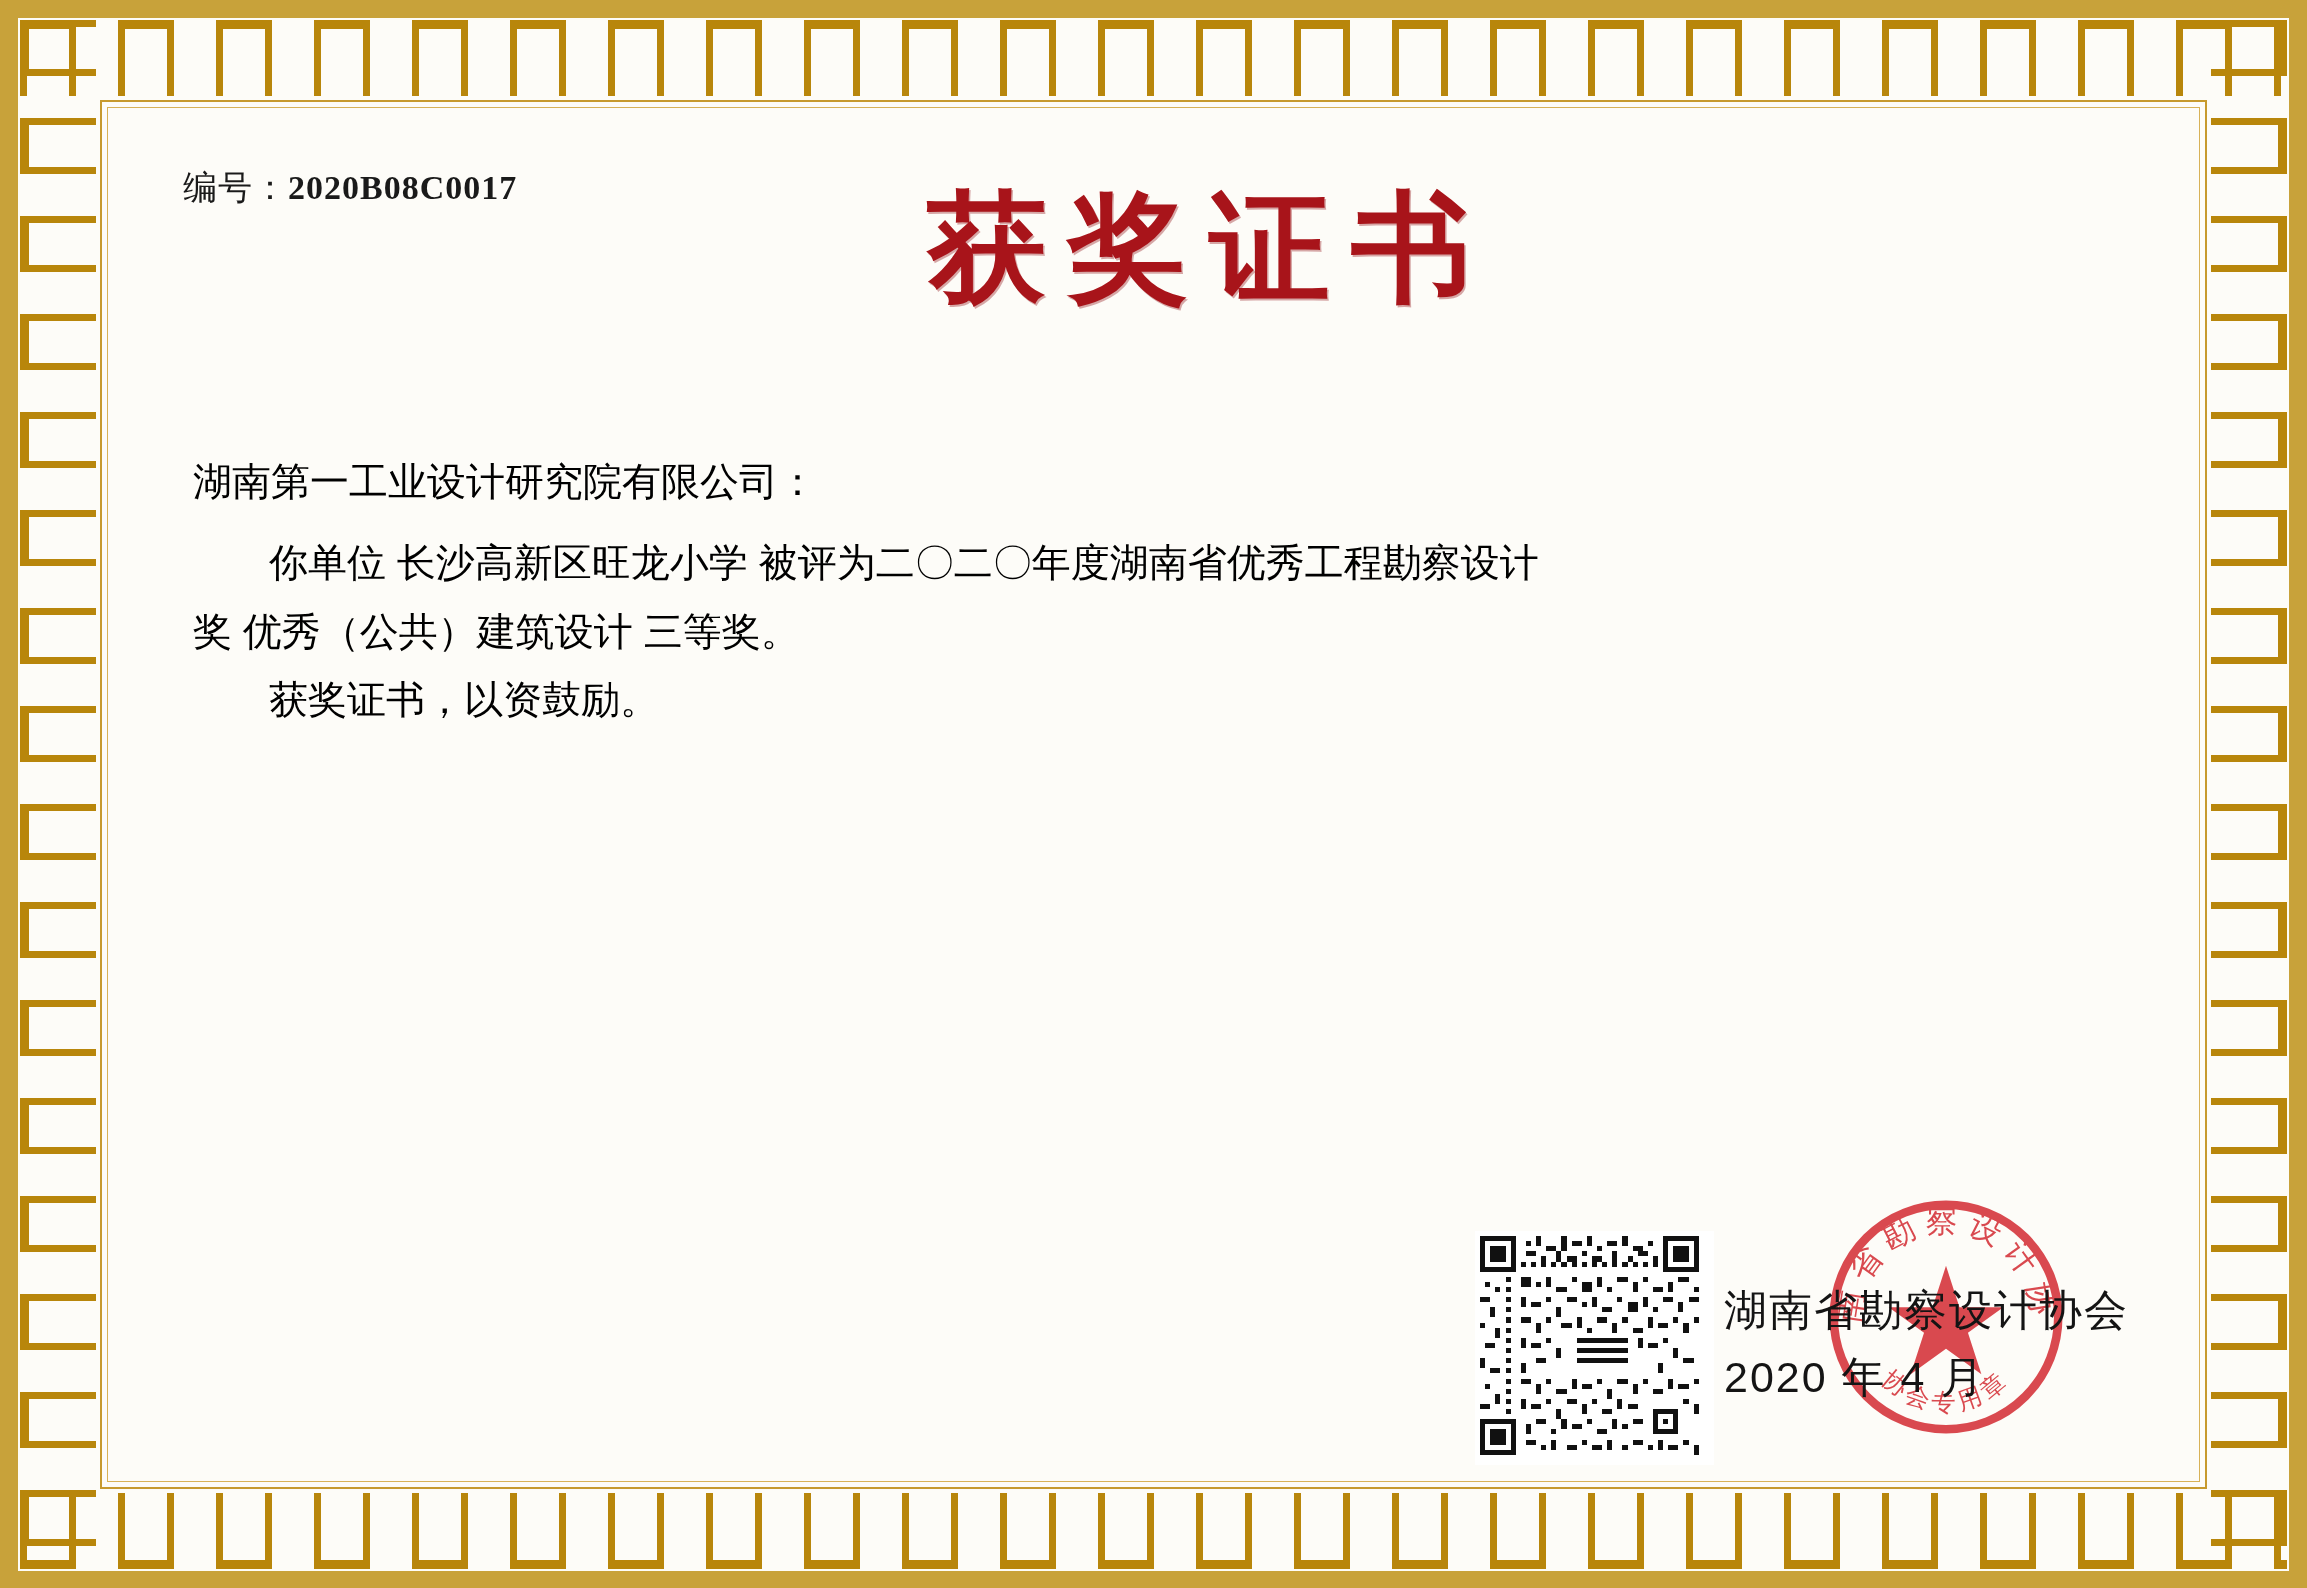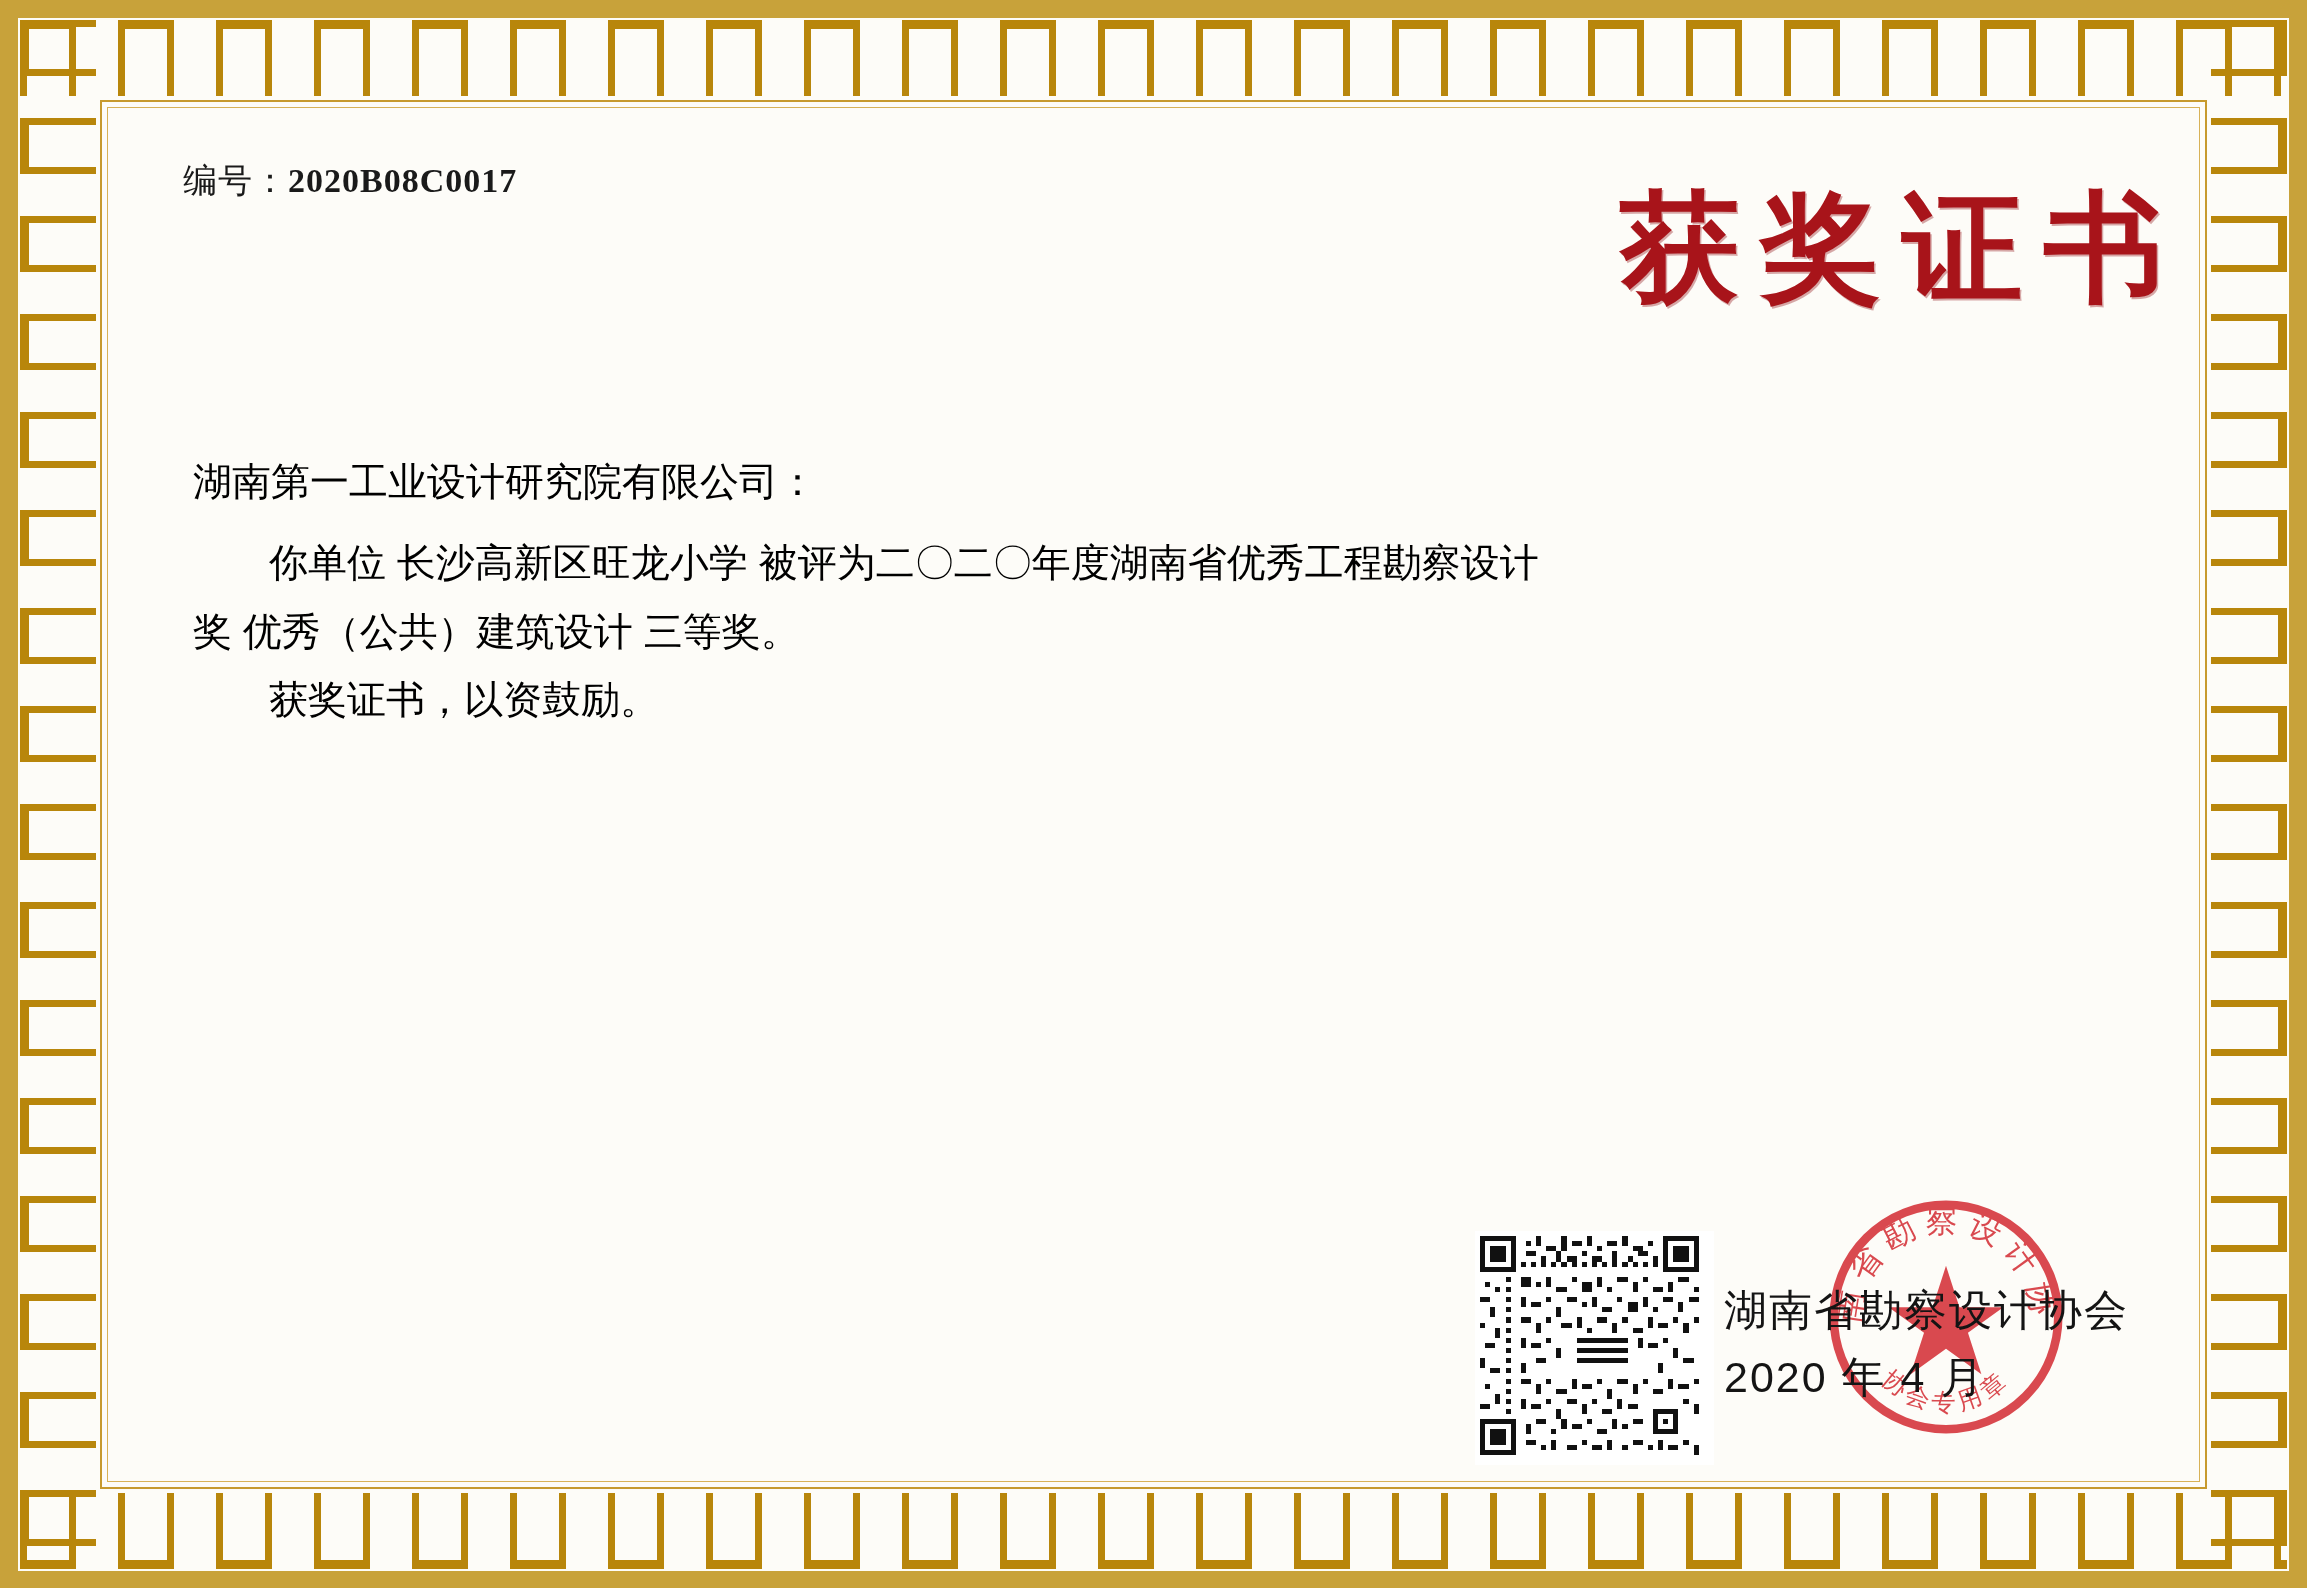--- a/index.html
+++ b/index.html
@@ -92,37 +92,37 @@
     position: absolute;
     left: 122px;
     top: 122px;
     right: 122px;
     bottom: 122px;
   }
 
   .serial {
     position: absolute;
     left: 61px;
-    top: 36px;
+    top: 43px;
     font-size: 34px;
     color: #1a1a1a;
     letter-spacing: 1px;
     font-family: "Liberation Serif", serif;
   }
   .serial .serial-num {
     font-weight: bold;
     font-family: "Liberation Serif", serif;
   }
 
   .main-title {
     position: absolute;
     left: 0;
     right: 0;
     top: 46px;
-    text-align: right;
+    text-align: center;
     font-family: "DejaVu Serif", serif;
     font-weight: bold;
     font-size: 120px;
     letter-spacing: 21.4px;
     color: #a8141a;
     text-shadow: 1.5px 1.5px 0 rgba(140,10,14,0.35);
     padding-left: 112px;
   }
 
   .body-block {

